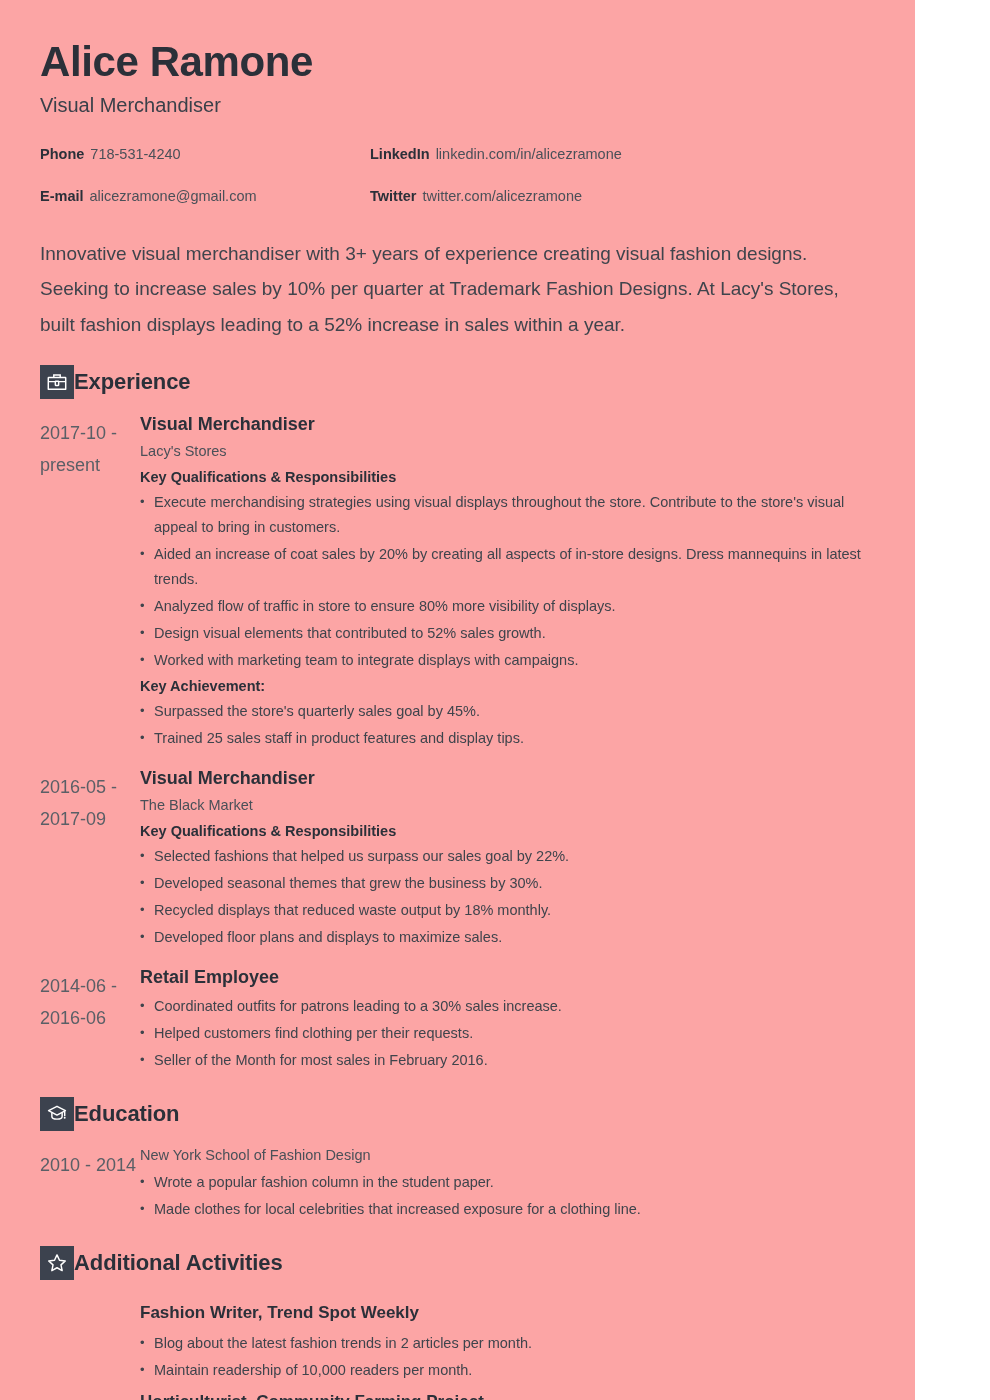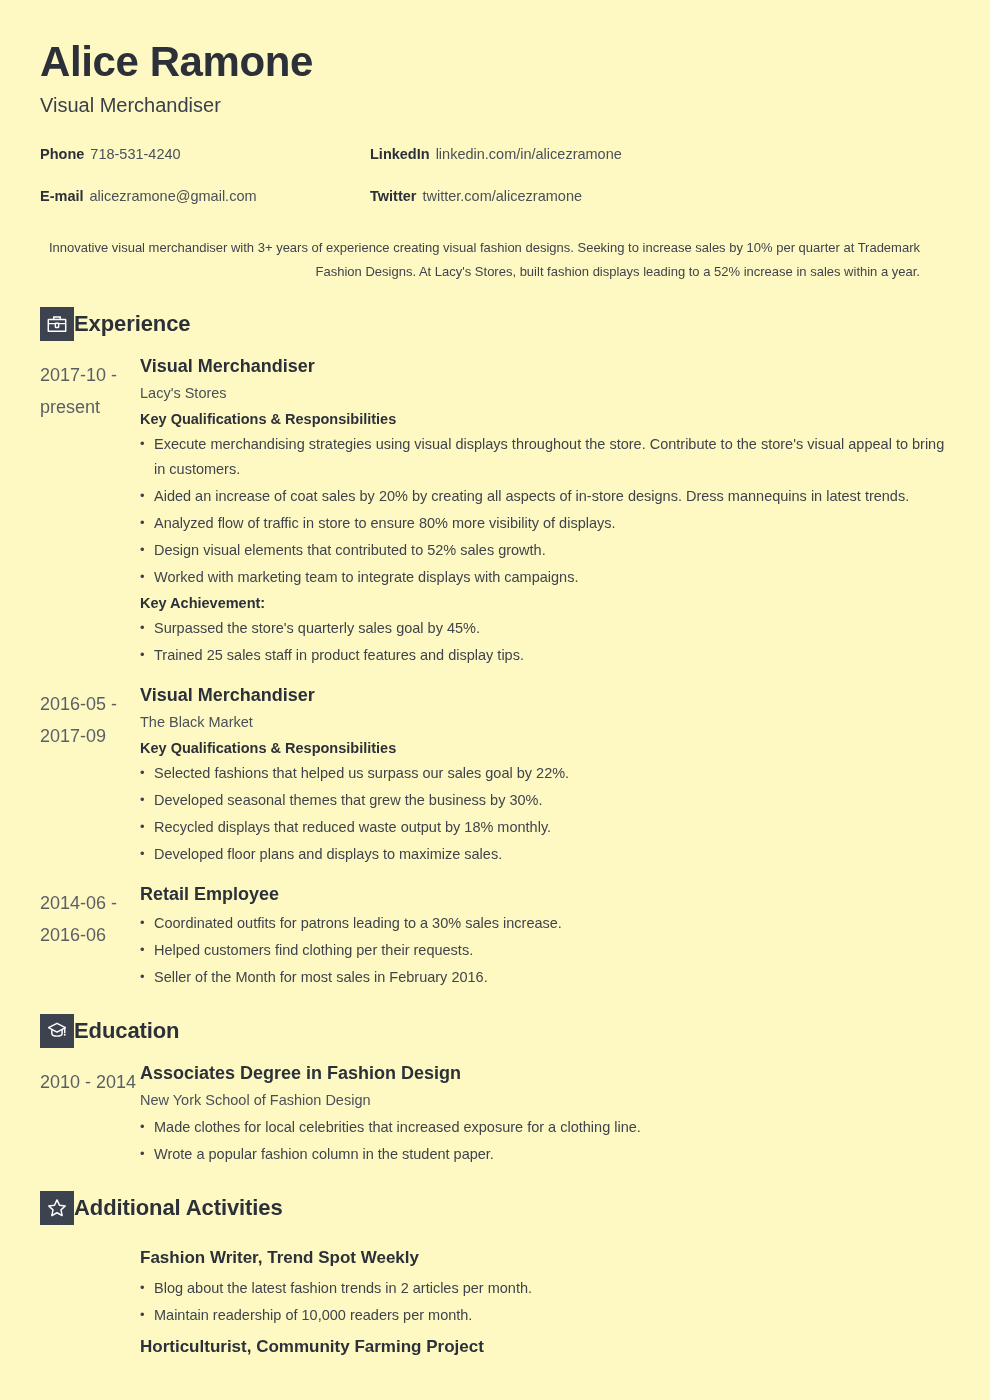--- a/index.html
+++ b/index.html
@@ -10,25 +10,25 @@
   body {
     width: 990px;
     height: 1400px;
     font-family: "Liberation Sans", sans-serif;
     color: #33383f;
     -webkit-font-smoothing: antialiased;
     overflow: hidden;
   }
   .page {
     position: relative;
-    width: 990px;
+    width: 915px;
     height: 1400px;
     box-sizing: border-box;
     padding: 0 40px;
-    background: #fef9c3;
+    background: #fca5a5;
   }
 
   
   .name {
     font-size: 42px;
     font-weight: bold;
     letter-spacing: -0.4px;
     color: #2b3039;
     margin: 0;
     padding-top: 38px;
@@ -57,25 +57,25 @@
   .contact-label {
     font-weight: bold;
     color: #2b3039;
     margin-right: 6px;
   }
   .contact-value { color: #4a5058; }
 
   
   .summary {
     margin-top: 30px;
-    font-size: 13px;
+    font-size: 19px;
     line-height: 1.88;
     color: #3f444c;
     max-width: 880px;
-    text-align: right;
+    text-align: left;
   }
 
   
   .section {
     margin-top: 22px;
   }
   .section-head {
     display: flex;
     align-items: center;
     margin-bottom: 14px;
@@ -270,25 +270,24 @@
           <path d="M20.4 9v5.4"></path>
           <circle cx="20.4" cy="16" r="1.05" fill="#ffffff" stroke="none"></circle>
         </svg>
       </span>
       <div class="section-title">Education</div>
     </div>
 
     <div class="entry">
       <div class="entry-dates">2010 - 2014</div>
       <div class="entry-body">
-        <div class="entry-role">Associates Degree in Fashion Design</div>
         <div class="entry-org">New York School of Fashion Design</div>
         <ul class="bullets">
+          <li>Wrote a popular fashion column in the student paper.</li>
           <li>Made clothes for local celebrities that increased exposure for a clothing line.</li>
-          <li>Wrote a popular fashion column in the student paper.</li>
         </ul>
       </div>
     </div>
   </div>
 
   <div class="section">
     <div class="section-head">
       <span class="section-icon">
         <svg width="22" height="22" viewBox="0 0 24 24" fill="none" stroke="#ffffff" stroke-width="1.6" stroke-linejoin="round">
           <path d="M12 3.2l2.72 5.86 6.28.72-4.66 4.3 1.28 6.22L12 17.2l-5.62 3.1 1.28-6.22-4.66-4.3 6.28-.72L12 3.2z"></path>

